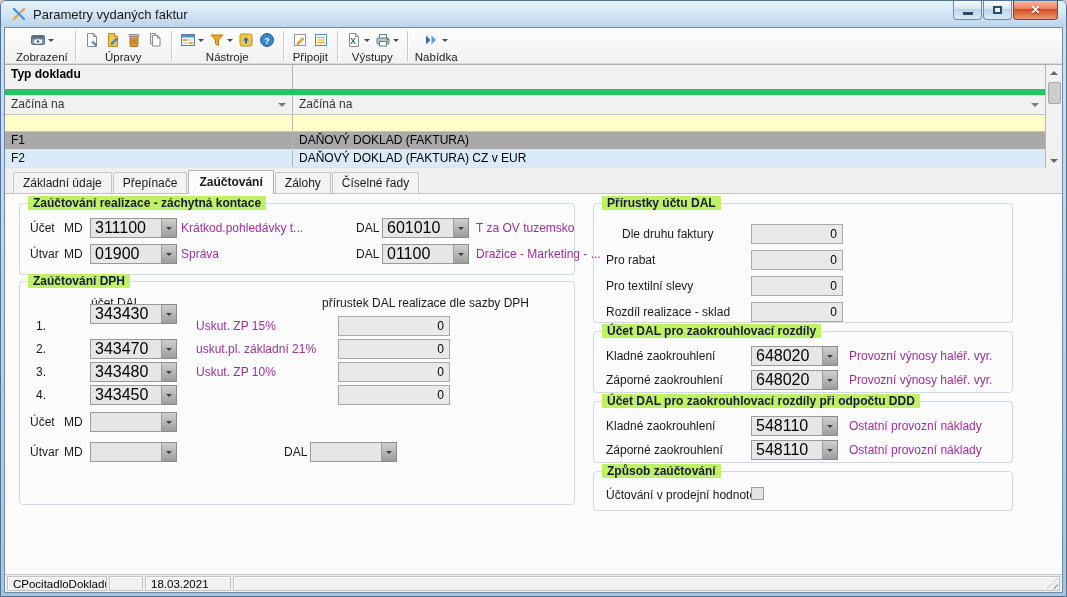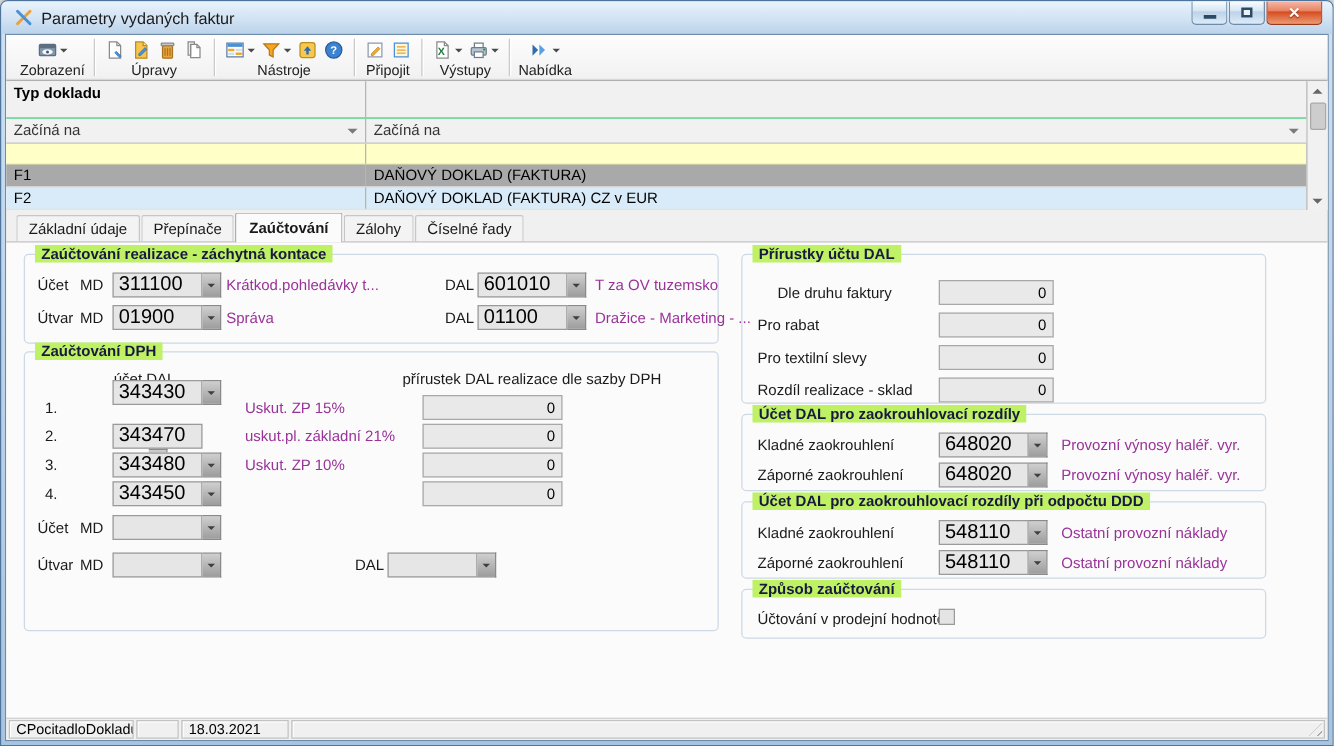--- a/index.html
+++ b/index.html
@@ -32,21 +32,21 @@
   .tbtn { display:inline-flex; align-items:center; padding:1px; border-radius:2px; }
   .caret { width:0; height:0; border:3px solid transparent; border-top-color:#4a4a4a; margin:4px 0 0 2px; }
   .tlabel { font-size:11.5px; color:#222; margin-top:1px; white-space:nowrap; }
   .tsep { width:1px; background:#c9c9c9; margin:2px 0; box-shadow:1px 0 0 #fff; }
   
   .grid { height:104px; display:flex; border-top:1px solid #b0b0b0; background:#fff; }
   .gridmain { flex:1; display:flex; flex-direction:column; }
   .grow { display:flex; }
   .gcell1 { width:288px; border-right:1px solid #b5b5b5; padding:0 6px; overflow:hidden; white-space:nowrap; }
   .gcell2 { flex:1; padding:0 6px; overflow:hidden; white-space:nowrap; }
-  .ghead { height:37px; line-height:19px; background:#f1f1f1; border-bottom:1px solid #22c55e; font-weight:bold; font-size:12px; }
+  .ghead { height:37px; line-height:19px; background:#f1f1f1; border-bottom:6px solid #22c55e; font-weight:bold; font-size:12px; }
   .gfilter { height:20px; line-height:19px; background:#f1f1f1; border-bottom:1px solid #c4c4c4; font-size:12px; color:#333; position:relative; }
   .gfilter .gcell1, .gfilter .gcell2 { position:relative; }
   .chev { position:absolute; right:6px; top:8px; width:0; height:0; border:4px solid transparent; border-top-color:#7a7a7a; }
   .gyellow { height:21px; background:#ffffc8; border-bottom:1px solid #c9c9a8; font-size:12px; }
   .gdata { height:18px; line-height:17px; font-size:12px; border-bottom:1px solid #e2e2e2; }
   .gsel { background:#a9a9a9; color:#000; }
   .galt { background:#d9ebf9; }
   .gfill { flex:1; background:#fdfdfd; }
   
   .vscroll { width:17px; background:#f1f1f1; border-left:1px solid #b5b5b5; display:flex; flex-direction:column; align-items:center; }
@@ -346,21 +346,21 @@
 
           <span class="lbl" style="left:16px; top:37px;">1.</span>
           <div class="fldgrp" style="left:70px; top:22px;">
             <span class="fld">343430</span>
             <span class="spin"></span>
           </div>
           <span class="desc" style="left:176px; top:37px;">Uskut. ZP 15%</span>
           <span class="num" style="left:318px; top:34px;">0</span>
 
           <span class="lbl" style="left:16px; top:60px;">2.</span>
-          <div class="fldgrp" style="left:70px; top:57px;flex-direction:column;">
+          <div class="fldgrp" style="left:70px; top:57px;">
             <span class="fld">343470</span>
             <span class="spin"></span>
           </div>
           <span class="desc" style="left:176px; top:60px;">uskut.pl. základní 21%</span>
           <span class="num" style="left:318px; top:57px;">0</span>
 
           <span class="lbl" style="left:16px; top:83px;">3.</span>
           <div class="fldgrp" style="left:70px; top:80px;">
             <span class="fld">343480</span>
             <span class="spin"></span>

